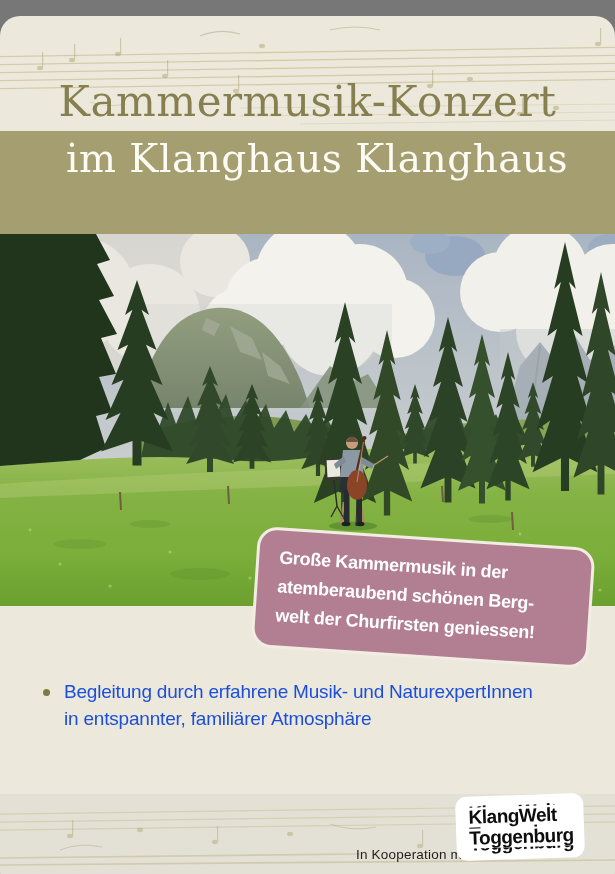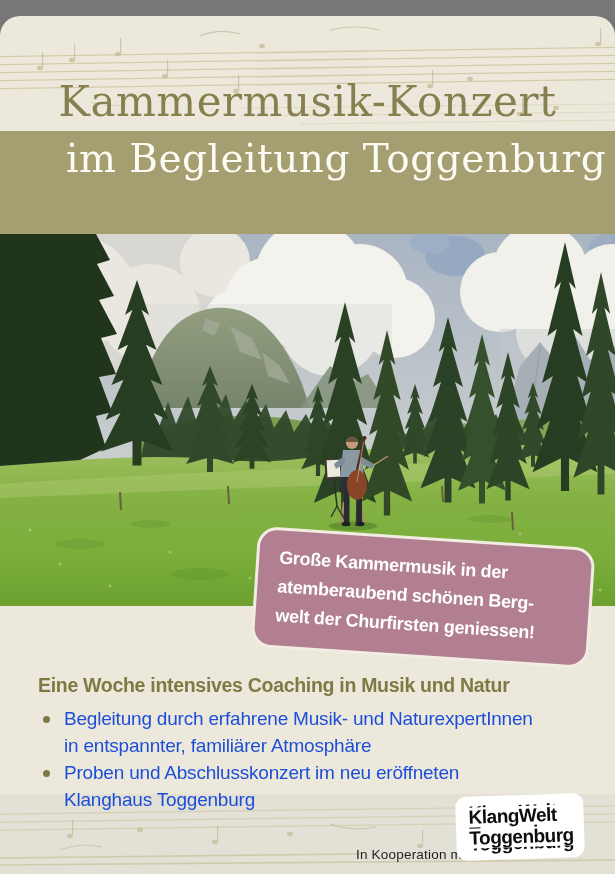--- a/index.html
+++ b/index.html
@@ -139,21 +139,21 @@
         <rect x="422" y="36" width="1.2" height="16"></rect>
       <ellipse cx="580" cy="44" rx="3" ry="2.2"></ellipse>
       <path d="M60,56 q20,-8 42,-3" stroke="#a89d6c" stroke-width="1" fill="none"></path>
       <path d="M330,30 q22,8 46,3" stroke="#a89d6c" stroke-width="1" fill="none"></path>
     </g>
   </svg>
 
   <h1 class="title">Kammermusik-Konzert</h1>
 
   <div class="banner">
-    <div>im Begleitung Toggenburg</div>
+    <div>im Klanghaus Klanghaus</div>
   </div>
 
   <div class="photo">
     <svg width="615" height="372" viewBox="0 0 615 372" xmlns="http://www.w3.org/2000/svg">
       <defs>
         <linearGradient id="skyGrad" x1="0" y1="0" x2="0" y2="1">
           <stop offset="0" stop-color="#aab5c3"></stop>
             <stop offset="1" stop-color="#ccd0cf"></stop>
         </linearGradient>
         <linearGradient id="meadowGrad" x1="0" y1="0" x2="0" y2="1">
@@ -320,26 +320,23 @@
         <path d="M374,231 L388,222" stroke="#b99a6b" stroke-width="1.3" fill="none"></path>
       </g>
     </svg>
   </div>
 
   <div class="badge">Große Kammermusik in der
 atemberaubend schönen Berg-
 welt der Churfirsten geniessen!</div>
 
   <div class="details">
-    <h2>Eine Woche intensives Coaching in Musik und Natur</h2>
     <ul>
       <li>Begleitung durch erfahrene Musik- und NaturexpertInnen
 in entspannter, familiärer Atmosphäre</li>
-      <li>Proben und Abschlusskonzert im neu eröffneten
-Klanghaus Toggenburg</li>
     </ul>
   </div>
 
   <div class="coop">In Kooperation mit:</div>
 
   <div class="logo">
     <div class="logo-line">
       <span class="echo above">KlangWelt</span>
       <span class="main">KlangWelt</span>
     </div>

